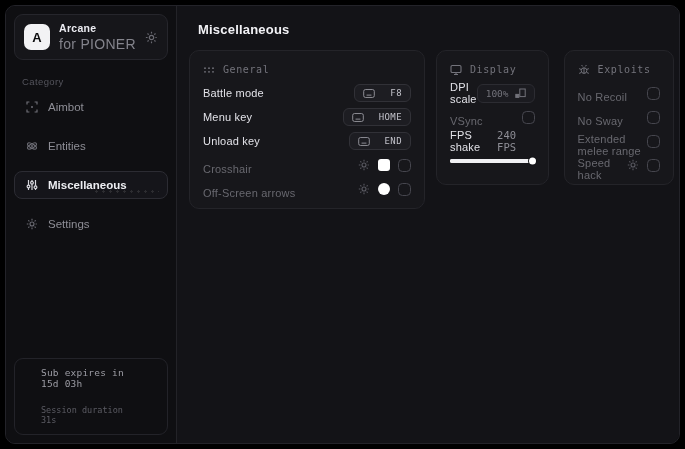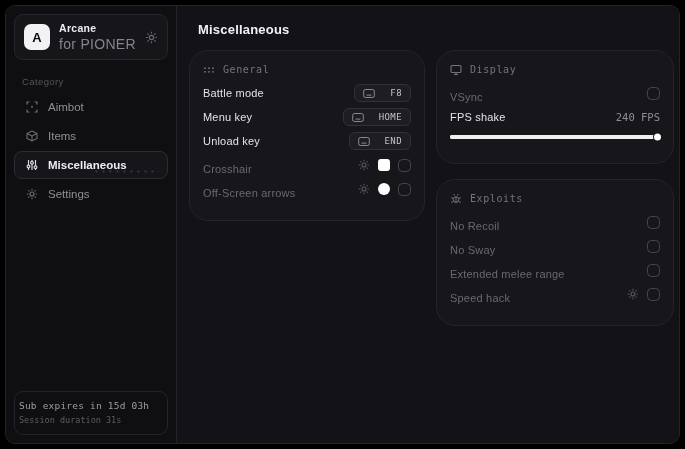--- a/index.html
+++ b/index.html
@@ -14,45 +14,45 @@
   .brand-card { display:flex; align-items:center; gap:9px; padding:7px 9px;
                 background:#16161a; border:1px solid #26262c; border-radius:9px; }
   .logo { width:26px; height:26px; background:#f2f2f4; border-radius:7px; flex:none;
           display:flex; align-items:center; justify-content:center;
           color:#0a0a0c; font-weight:bold; font-size:13px; }
   .brand-text { flex:1; min-width:0; }
   .brand-name { font-size:10.5px; font-weight:bold; color:#ececf2; letter-spacing:.3px; }
   .brand-sub  { font-size:14px; color:#84848c; margin-top:2px; letter-spacing:.3px; }
   .brand-gear { color:#6a6a72; display:flex; }
   .category { margin:16px 8px 6px; font-size:9.5px; color:#54545c; letter-spacing:.4px; }
-  .nav { display:flex; flex-direction:column; gap:1px; }
+  .nav { display:flex; flex-direction:column; gap:11px; }
   .nav-item { height:28px; display:flex; align-items:center; gap:10px; padding:0 10px;
               border:1px solid transparent; border-radius:8px; color:#8e8e96;
               font-size:11.5px; cursor:default; position:relative; }
   .nav-item .ic { color:#6e6e76; display:flex; width:13px; justify-content:center; }
   .nav-item.selected { background:#15151a; border-color:#2c2c33; color:#edeef2;
                        font-weight:bold; overflow:hidden; }
   .nav-item.selected .ic { color:#d8d8de; }
   .dotted { position:absolute; right:8px; bottom:3px; width:66px; height:7px;
             background-image:radial-gradient(circle, rgba(255,255,255,.10) 1px, transparent 1.1px);
             background-size:7px 7px; pointer-events:none; }
   .side-footer { margin-top:auto; border:1px solid #232329; border-radius:9px;
-                 padding:8px 4px 9px; font-family:"DejaVu Sans Mono", monospace; }
+                 padding:8px 26px 9px; font-family:"DejaVu Sans Mono", monospace; }
   .side-footer .l1 { font-size:9.5px; color:#9c9ca4; letter-spacing:.2px; }
-  .side-footer .l2 { font-size:8.5px; color:#5c5c64; margin-top:4px; }
+  .side-footer .l2 { font-size:8.5px; color:#5c5c64; margin-top:16px; }
 
   
   .main { flex:1; background:#131317; padding:13px 13px 0 12px; }
   .page-title { font-size:13px; font-weight:bold; color:#f2f2f6; letter-spacing:.2px;
                 margin:3px 0 13px 9px; }
   .columns { display:flex; gap:11px; align-items:flex-start; }
   .col-left  { width:236px; flex:none; }
-  .col-right { width:238px; flex:none; display:flex; flex-direction:column; gap:15px; }
-  .panel { background:#17171b; border:1px solid #242429; border-radius:19px;
-           padding:12px 13px 24px; }
+  .col-right { width:238px; flex:none; display:flex; flex-direction:row; gap:15px; }
+  .panel { background:#17171b; border:1px solid #242429; border-radius:10px;
+           padding:12px 13px 12px; }
   .panel-header { display:flex; align-items:center; gap:8px; color:#73737b;
                   font-family:"DejaVu Sans Mono", monospace; font-size:10px;
                   letter-spacing:.6px; height:13px; }
   .row { display:flex; align-items:center; justify-content:space-between;
          height:14px; margin-top:10px; }
   .lbl { font-size:11px; font-weight:normal; color:#e2e2e8; letter-spacing:.2px; }
   .lbl.dim { font-weight:normal; color:#68686f;margin-top:8px; }
   .ctrls { display:flex; align-items:center; gap:8px; }
   .keycap { display:inline-flex; align-items:center; gap:15px; padding:3px 8px;
             background:#1d1d22; border:1px solid #313137; border-radius:6px;
@@ -107,26 +107,27 @@
         <span class="ic">
           <svg width="12" height="12" viewBox="0 0 12 12" fill="none" stroke="currentColor" stroke-width="1.2">
             <path d="M1 3.4V1h2.4M8.6 1H11v2.4M11 8.6V11H8.6M3.4 11H1V8.6"></path>
               <circle cx="6" cy="6" r="1" fill="currentColor" stroke="none"></circle>
           </svg>
         </span>
         <span>Aimbot</span>
       </div>
       <div class="nav-item">
         <span class="ic">
-          <svg width="12" height="12" viewBox="0 0 12 12" fill="none" stroke="currentColor" stroke-width="1.1">
-            <path d="M6 1 11 3.5V8.5L6 11 1 8.5V3.5Z"></path>
-              <path d="M1 3.5 6 6l5-2.5M6 6v5"></path>
+          <svg width="12" height="12" viewBox="0 0 12 12" fill="none" stroke="currentColor" stroke-width="1">
+            <ellipse cx="6" cy="6" rx="5" ry="2" transform="rotate(30 6 6)"></ellipse>
+              <ellipse cx="6" cy="6" rx="5" ry="2" transform="rotate(-30 6 6)"></ellipse>
+              <circle cx="6" cy="6" r="1" fill="currentColor" stroke="none"></circle>
           </svg>
         </span>
-        <span>Items</span>
+        <span>Entities</span>
       </div>
       <div class="nav-item selected">
         <span class="ic">
           <svg width="12" height="12" viewBox="0 0 12 12" fill="none" stroke="currentColor" stroke-width="1.2">
             <path d="M2.5 1v10M6 1v10M9.5 1v10"></path>
               <circle cx="2.5" cy="7.5" r="1.4" fill="#15151a"></circle>
               <circle cx="6" cy="3.8" r="1.4" fill="#15151a"></circle>
               <circle cx="9.5" cy="8.2" r="1.4" fill="#15151a"></circle>
           </svg>
         </span>
@@ -244,20 +245,32 @@
           <div class="panel-header">
             <span>
               <svg width="12" height="12" viewBox="0 0 12 12" fill="none" stroke="currentColor" stroke-width="1.1">
                 <rect x="1" y="1.5" width="10" height="7" rx="1.3"></rect>
                   <path d="M6 8.5v2M4 10.5h4"></path>
               </svg>
             </span>
             <span>Display</span>
           </div>
 
+          <div class="row">
+            <span class="lbl">DPI scale</span>
+            <span class="select-badge">
+              <span>100%</span>
+              <span>
+                <svg width="11" height="11" viewBox="0 0 11 11" fill="none" stroke="currentColor" stroke-width="1">
+                  <rect x="4.8" y="1" width="5.4" height="7.6"></rect>
+                    <rect x=".8" y="6.4" width="3" height="3" fill="currentColor"></rect>
+                </svg>
+              </span>
+            </span>
+          </div>
 
           <div class="row">
             <span class="lbl dim">VSync</span>
             <span class="checkbox"></span>
           </div>
 
           <div class="row">
             <span class="lbl">FPS shake</span>
             <span class="fps-value">240 FPS</span>
           </div>

